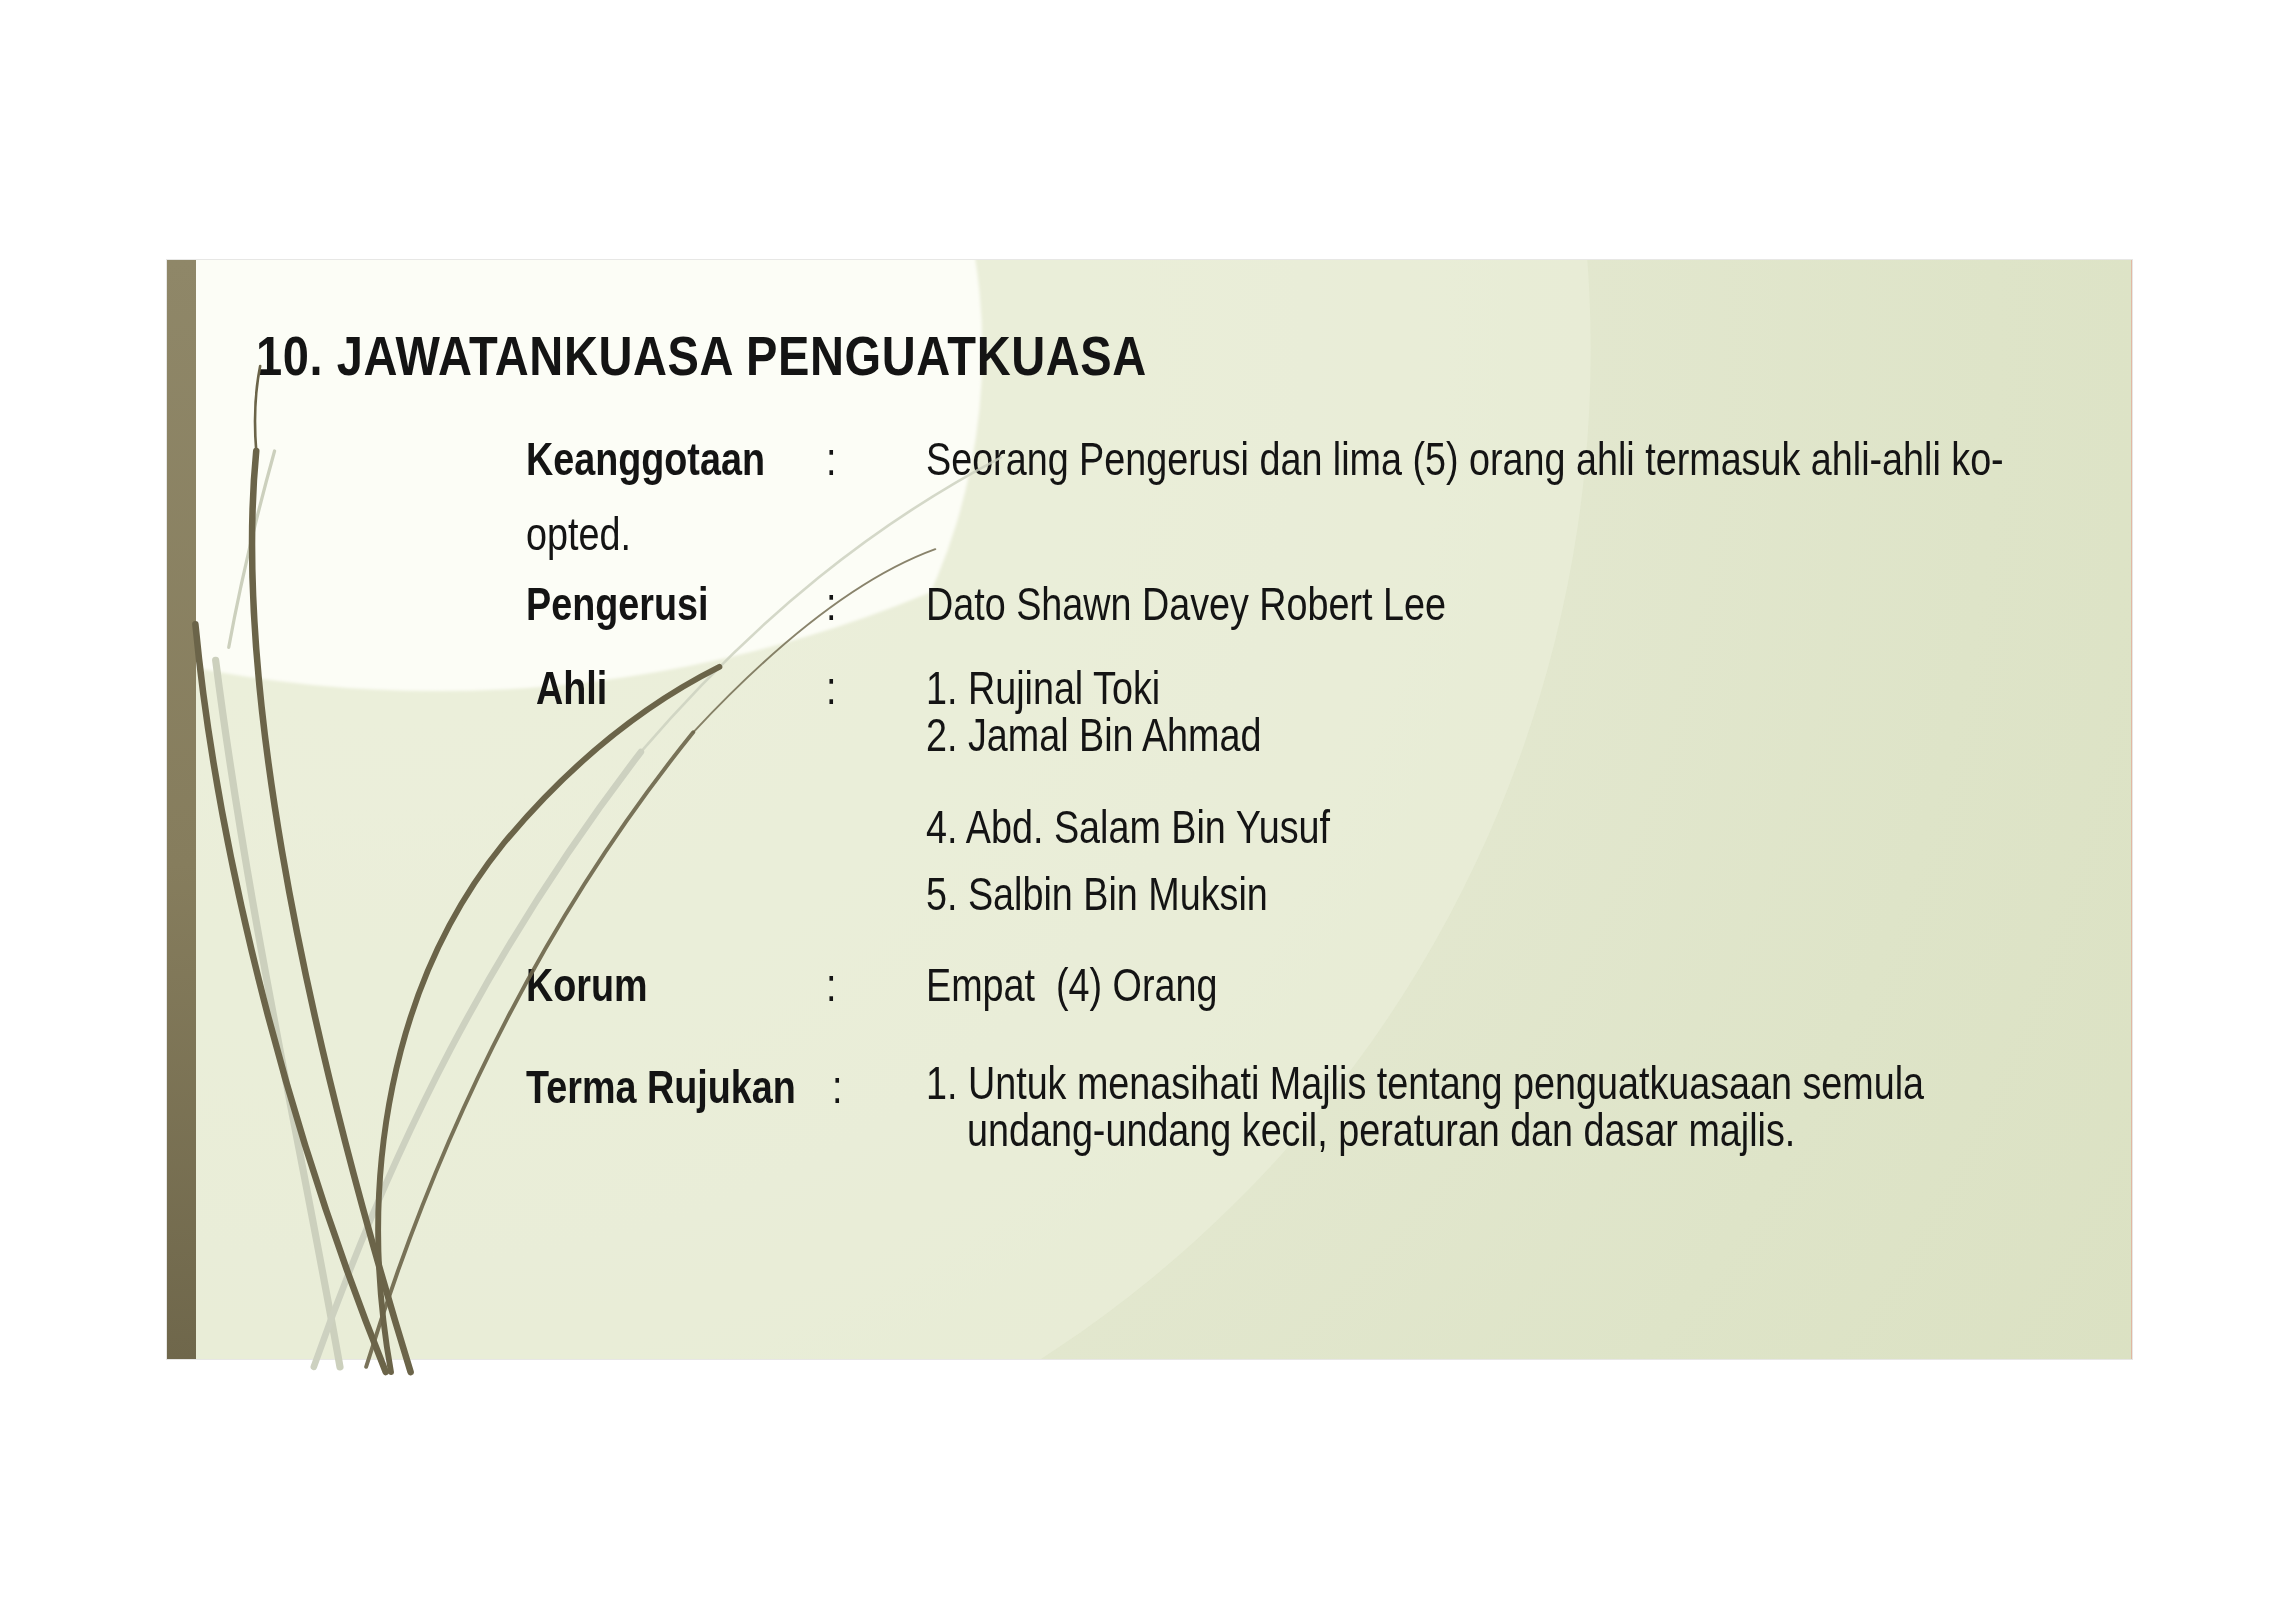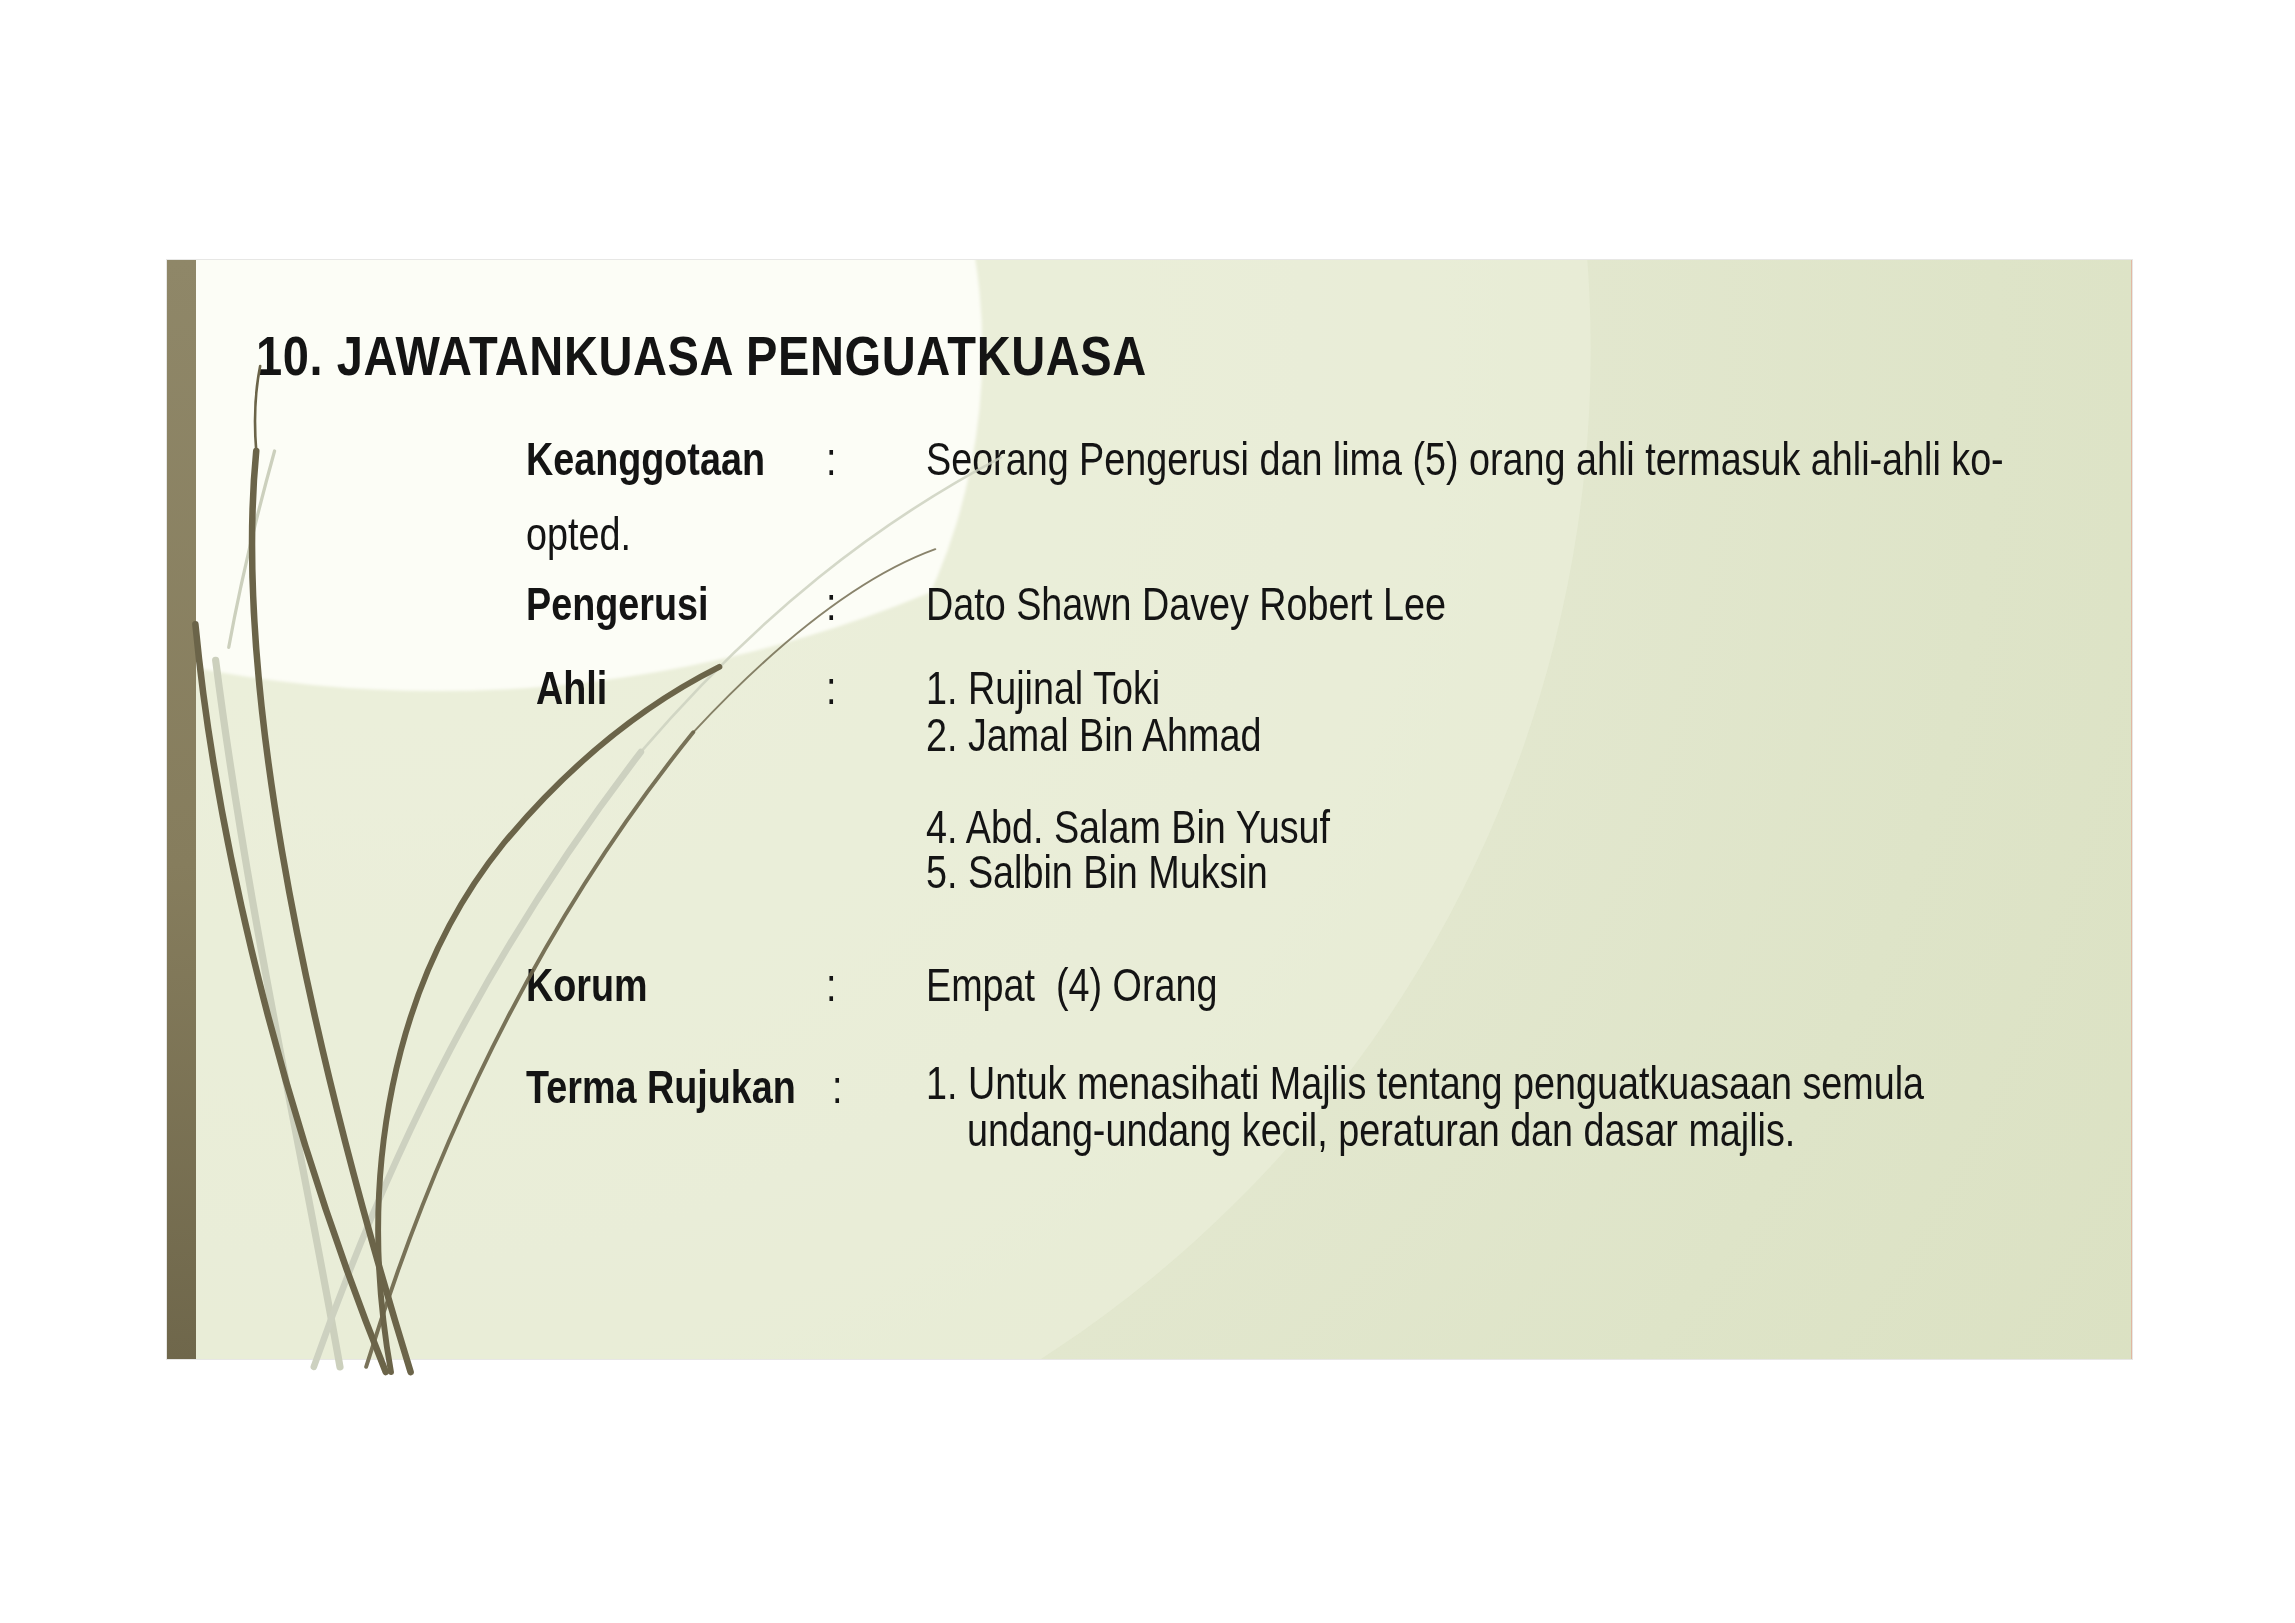--- a/index.html
+++ b/index.html
@@ -66,21 +66,21 @@
 
   <div class="txt body-b" style="left:359px;top:321px;"><span class="cond">Pengerusi</span></div>
   <div class="txt body-r" style="left:659px;top:321px;"><span class="cond">:</span></div>
   <div class="txt body-r" style="left:759px;top:321px;"><span class="cond">Dato Shawn Davey Robert Lee</span></div>
 
   <div class="txt body-b" style="left:359px;top:405px;margin-left:10px;"><span class="cond">Ahli</span></div>
   <div class="txt body-r" style="left:659px;top:405px;"><span class="cond">:</span></div>
   <div class="txt body-r" style="left:759px;top:405px;"><span class="cond">1. Rujinal Toki</span></div>
   <div class="txt body-r" style="left:759px;top:452px;"><span class="cond">2. Jamal Bin Ahmad</span></div>
   <div class="txt body-r" style="left:759px;top:544px;"><span class="cond">4. Abd. Salam Bin Yusuf</span></div>
-  <div class="txt body-r" style="left:759px;top:589px;"><span class="cond">5. Salbin Bin Muksin</span></div>
+  <div class="txt body-r" style="left:759px;top:611px;"><span class="cond">5. Salbin Bin Muksin</span></div>
 
   <div class="txt body-b" style="left:359px;top:702px;"><span class="cond">Korum</span></div>
   <div class="txt body-r" style="left:659px;top:702px;"><span class="cond">:</span></div>
   <div class="txt body-r" style="left:759px;top:702px;"><span class="cond">Empat  (4) Orang</span></div>
 
   <div class="txt body-b" style="left:359px;top:804px;"><span class="cond">Terma Rujukan</span></div>
   <div class="txt body-r" style="left:665px;top:804px;"><span class="cond">:</span></div>
   <div class="txt body-r" style="left:759px;top:800px;"><span class="cond">1. Untuk menasihati Majlis tentang penguatkuasaan semula</span></div>
   <div class="txt body-r" style="left:800px;top:847px;"><span class="cond">undang-undang kecil, peraturan dan dasar majlis.</span></div>
 

